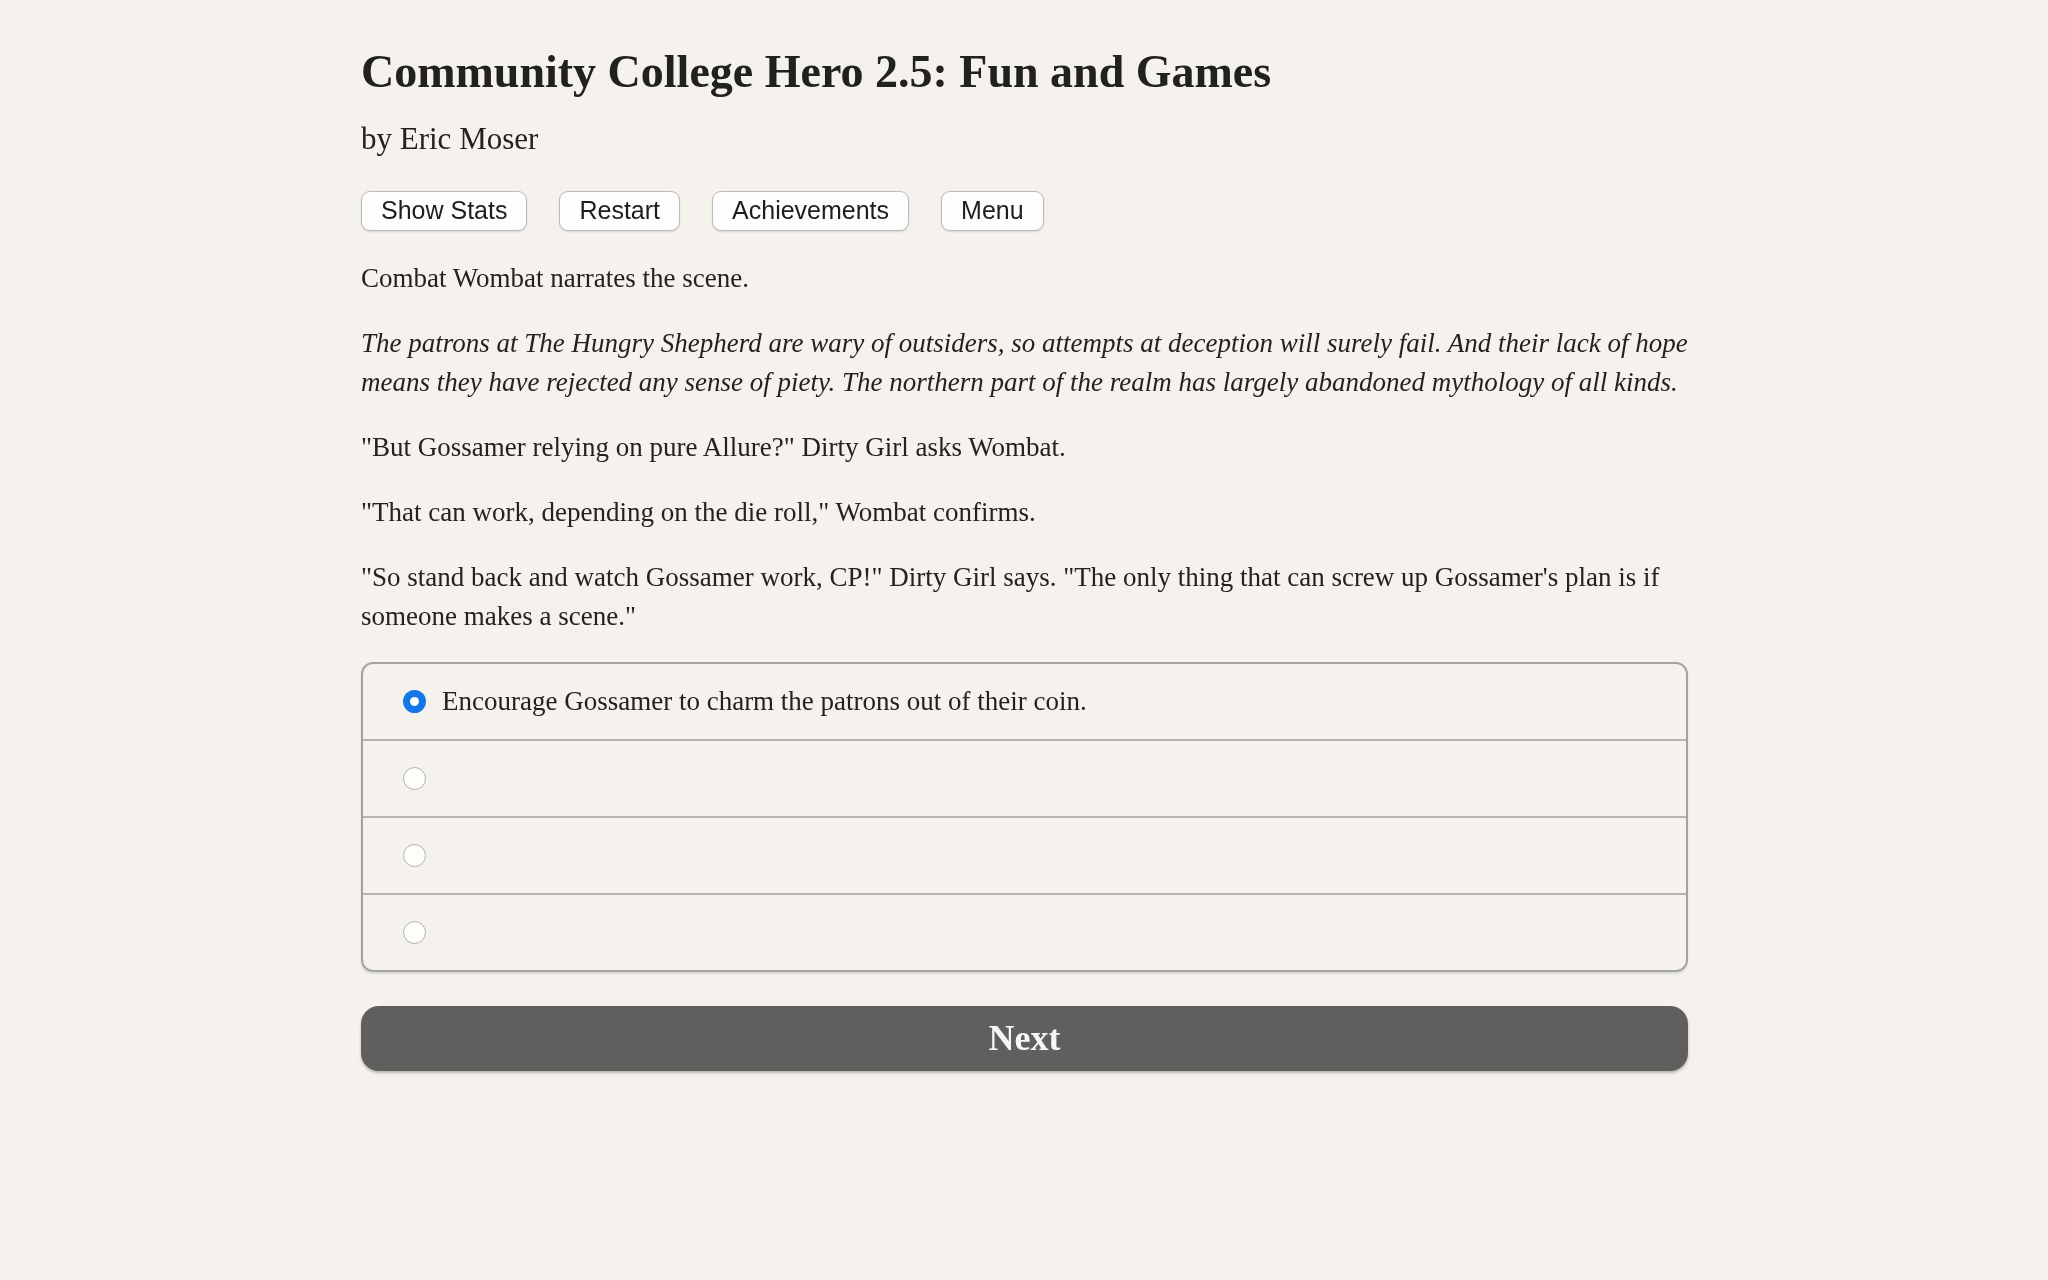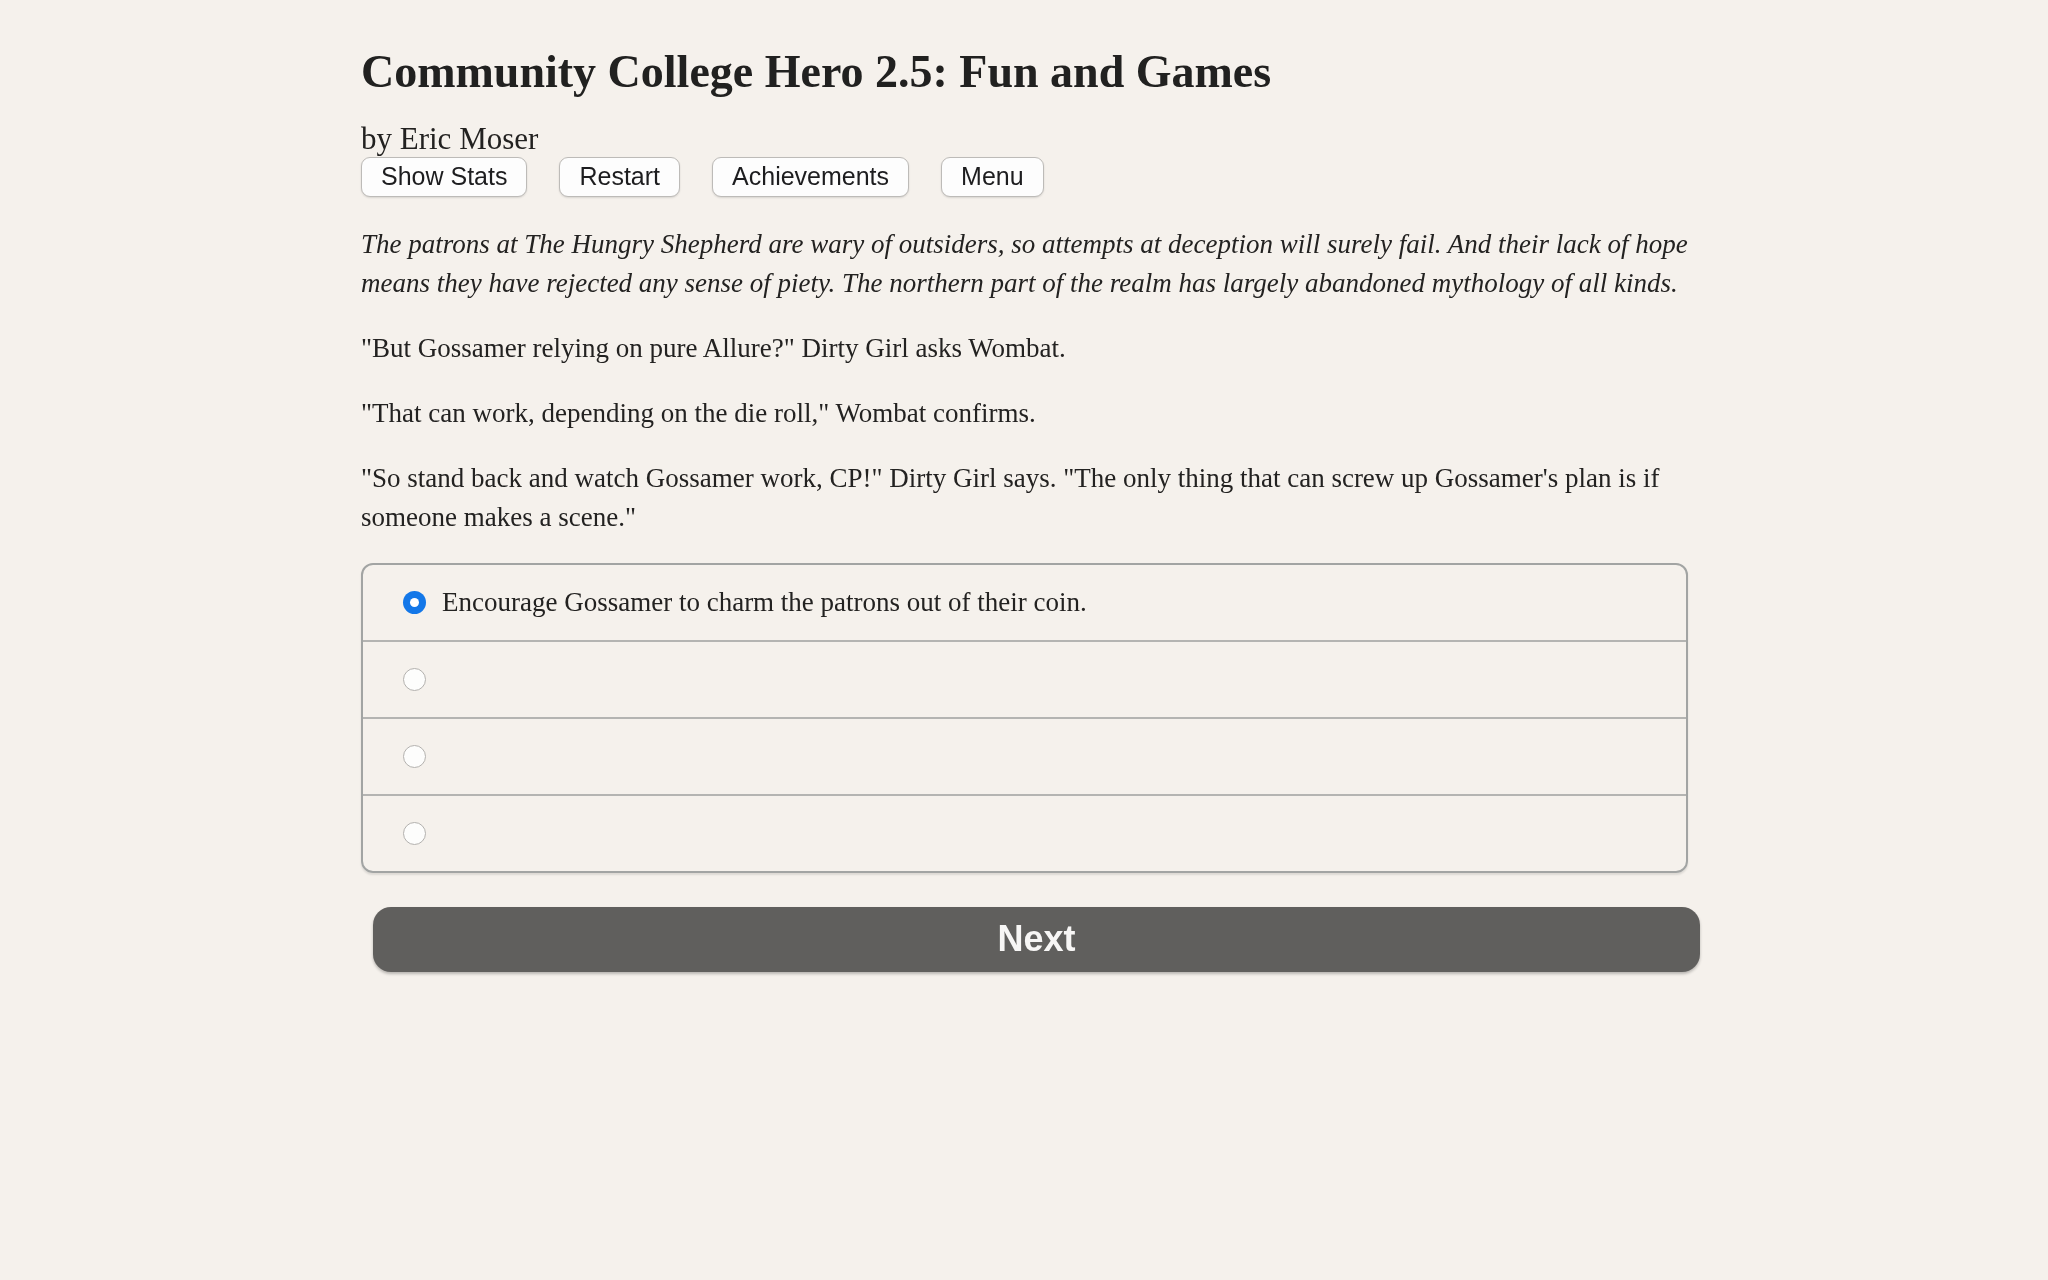--- a/index.html
+++ b/index.html
@@ -26,20 +26,21 @@
     line-height: 1.15;
     color: #212120;
   }
   .author {
     margin-top: 22px;
     font-size: 31px;
     line-height: 36px;
     color: #222120;
   }
   .toolbar {
+    margin-top: 34px;
     display: flex;
     gap: 32px;
     align-items: flex-end;
   }
   .tbtn {
     font-family: "Liberation Sans", sans-serif;
     font-size: 25px;
     line-height: 1;
     color: #1d1d1f;
     background: #fdfdfd;
@@ -113,45 +114,45 @@
   }
   .next-btn {
     display: block;
     margin-top: 34px;
     width: 100%;
     height: 65px;
     border: none;
     border-radius: 18px;
     background: #605f5d;
     color: #f7f6f5;
-    font-family: Liberation Sans, sans-serif;
+    font-family: Liberation Serif, serif;
     font-weight: 700;
     font-size: 36px;
     box-shadow: 0 2px 3px rgba(0,0,0,0.25);
     cursor: pointer;
-    margin-left: 12px;
   }
 </style>
 </head>
 <body>
 
 <div class="content">
 
   <h1 class="title">Community College Hero 2.5: Fun and Games</h1>
 
   <div class="author">by Eric Moser</div>
 
   <div class="toolbar">
     <button class="tbtn">Show Stats</button>
     <button class="tbtn">Restart</button>
     <button class="tbtn">Achievements</button>
     <button class="tbtn">Menu</button>
   </div>
 
   <div class="story">
+    <p>Combat Wombat narrates the scene.</p>
     <p class="italic">The patrons at The Hungry Shepherd are wary of outsiders, so attempts at deception will surely fail. And their lack of hope means they have rejected any sense of piety. The northern part of the realm has largely abandoned mythology of all kinds.</p>
     <p>"But Gossamer relying on pure Allure?" Dirty Girl asks Wombat.</p>
     <p>"That can work, depending on the die roll," Wombat confirms.</p>
     <p>"So stand back and watch Gossamer work, CP!" Dirty Girl says. "The only thing that can screw up Gossamer's plan is if someone makes a scene."</p>
   </div>
 
   <div class="choices">
     <label class="choice">
       <span class="radio selected">
           <span class="dot"></span>

